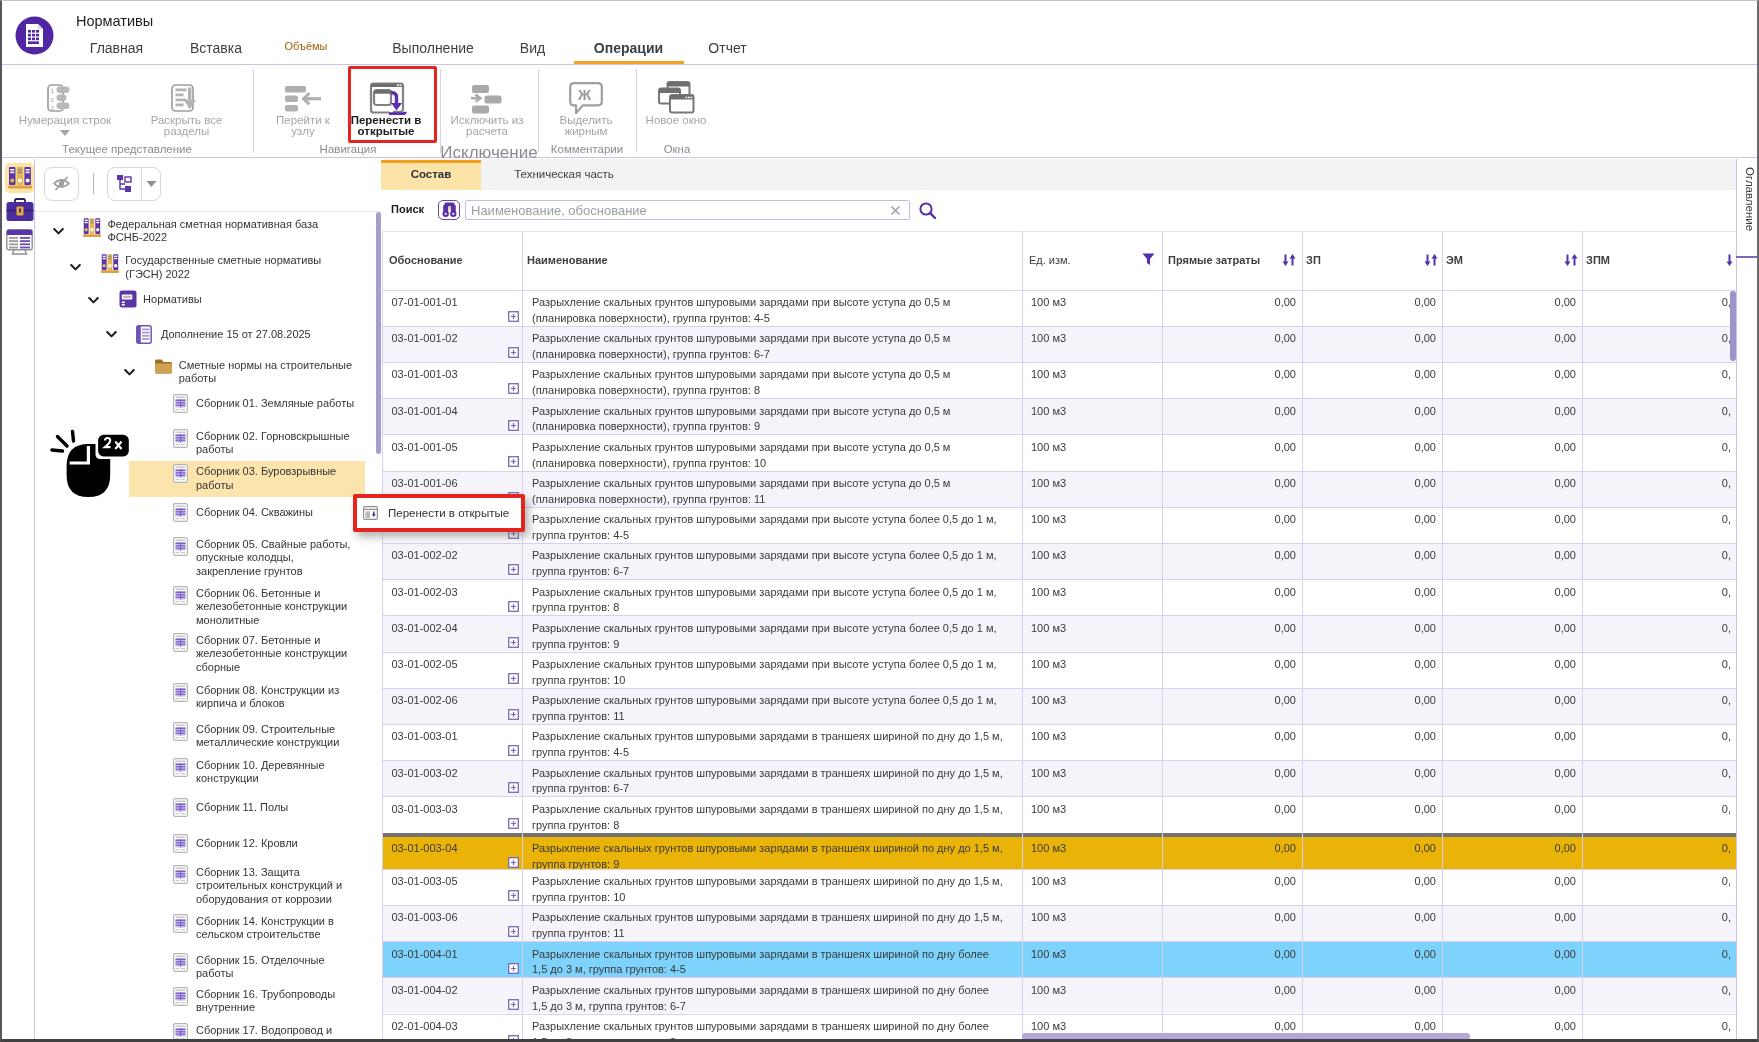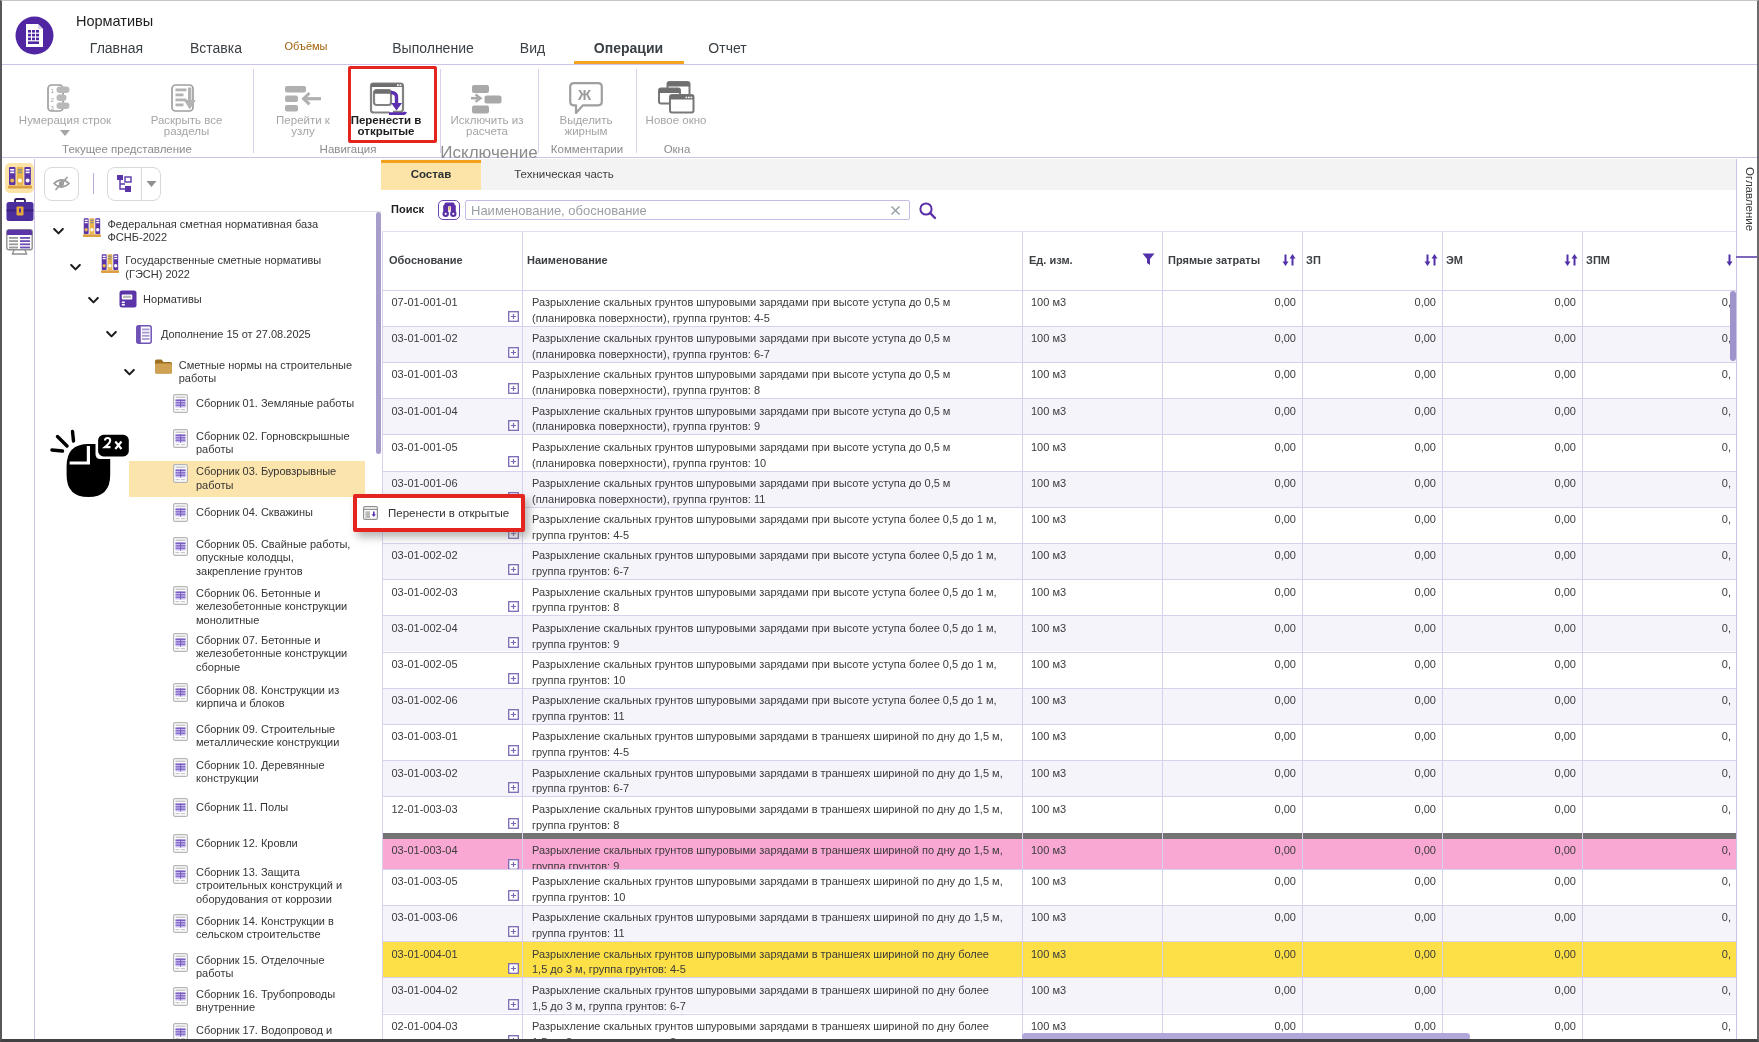--- a/index.html
+++ b/index.html
@@ -534,21 +534,21 @@
       <path d="M1.5 1.5 L9.5 9.5 M9.5 1.5 L1.5 9.5" stroke="#9aa0a6" stroke-width="1.5"></path>
     </svg>
 <svg class="abs" style="left:916px;top:200px" width="19" height="19" viewBox="0 0 19 19">
 <circle cx="8" cy="8" r="5.6" fill="none" stroke="#5b2fa8" stroke-width="2"></circle>
 <line x1="12.2" y1="12.2" x2="17" y2="17" stroke="#5b2fa8" stroke-width="2.4" stroke-linecap="round"></line>
 </svg>
 <div class="abs" style="left:380px;top:230px;width:1354px;height:1px;background:#e4def4"></div>
 <div class="abs" style="left:380px;top:231px;width:1354px;height:57.5px;background:#fff"></div>
 <div class="abs" style="left:387px;top:253px;font-size:11px;font-weight:bold;color:#3c4043;white-space:nowrap">Обоснование</div>
 <div class="abs" style="left:525px;top:253px;font-size:11px;font-weight:bold;color:#3c4043;white-space:nowrap">Наименование</div>
-<div class="abs" style="left:1027px;top:253px;font-size:11px;font-weight:bold;color:#3c4043;white-space:nowrap">Ед. изм.</div>
+<div class="abs" style="left:1027px;top:253px;font-size:11px;font-weight:normal;color:#3c4043;white-space:nowrap">Ед. изм.</div>
 <div class="abs" style="left:1166px;top:253px;font-size:11px;font-weight:bold;color:#3c4043;white-space:nowrap">Прямые затраты</div>
 <div class="abs" style="left:1304px;top:253px;font-size:11px;font-weight:bold;color:#3c4043;white-space:nowrap">ЗП</div>
 <div class="abs" style="left:1444px;top:253px;font-size:11px;font-weight:bold;color:#3c4043;white-space:nowrap">ЭМ</div>
 <div class="abs" style="left:1584px;top:253px;font-size:11px;font-weight:bold;color:#3c4043;white-space:nowrap">ЗПМ</div>
 <svg class="abs" style="left:1140px;top:252px" width="13" height="13" viewBox="0 0 13 13">
 <path d="M0.5 0.5 H12.5 L8 6 V12 L5 10 V6 Z" fill="#5230a8"></path>
 </svg>
 <svg class="abs" style="left:1278.5px;top:251.5px" width="16" height="14" viewBox="0 0 16 14">
 <path d="M4.5 1.5 V9.5" stroke="#5230a8" stroke-width="2"></path>
       <path d="M1.5 8.5 L4.5 13 L7.5 8.5 Z" fill="#5230a8"></path>
@@ -747,33 +747,33 @@
         <path d="M5.5 3 V8 M3 5.5 H8" stroke="#7b68b4" stroke-width="1.2"></path>
       </svg>
       <div class="abs" style="left:150px;top:4.5px;font-size:11px;line-height:15.7px;color:#3a3a3a;white-space:nowrap">Разрыхление скальных грунтов шпуровыми зарядами в траншеях шириной по дну до 1,5 м,<br>группа грунтов: 6-7</div>
       <div class="abs" style="left:649px;top:5.5px;font-size:11px;color:#3a3a3a">100 м3</div>
       <div class="abs" style="left:786px;top:5.5px;width:128px;text-align:right;font-size:11px;color:#3a3a3a">0,00</div>
       <div class="abs" style="left:926px;top:5.5px;width:128px;text-align:right;font-size:11px;color:#3a3a3a">0,00</div>
       <div class="abs" style="left:1066px;top:5.5px;width:128px;text-align:right;font-size:11px;color:#3a3a3a">0,00</div>
       <div class="abs" style="left:1300px;top:5.5px;width:49px;text-align:right;font-size:11px;color:#3a3a3a">0,</div>
     </div>
 <div class="abs" style="left:380px;top:795.3px;width:1354px;height:36.2px;background:#fff;border-top:1px solid #d9d0ee;overflow:hidden">
-      <div class="abs" style="left:9.5px;top:5.5px;font-size:11px;color:#3a3a3a">12-01-003-03</div>
+      <div class="abs" style="left:9.5px;top:5.5px;font-size:11px;color:#3a3a3a">03-01-003-03</div>
       <svg class="abs" style="left:125.5px;top:20.5px" width="11" height="11" viewBox="0 0 11 11">
         <rect x="0.7" y="0.7" width="9.6" height="9.6" fill="#fff" stroke="#7b68b4" stroke-width="1.3"></rect>
         <path d="M5.5 3 V8 M3 5.5 H8" stroke="#7b68b4" stroke-width="1.2"></path>
       </svg>
       <div class="abs" style="left:150px;top:4.5px;font-size:11px;line-height:15.7px;color:#3a3a3a;white-space:nowrap">Разрыхление скальных грунтов шпуровыми зарядами в траншеях шириной по дну до 1,5 м,<br>группа грунтов: 8</div>
       <div class="abs" style="left:649px;top:5.5px;font-size:11px;color:#3a3a3a">100 м3</div>
       <div class="abs" style="left:786px;top:5.5px;width:128px;text-align:right;font-size:11px;color:#3a3a3a">0,00</div>
       <div class="abs" style="left:926px;top:5.5px;width:128px;text-align:right;font-size:11px;color:#3a3a3a">0,00</div>
       <div class="abs" style="left:1066px;top:5.5px;width:128px;text-align:right;font-size:11px;color:#3a3a3a">0,00</div>
       <div class="abs" style="left:1300px;top:5.5px;width:49px;text-align:right;font-size:11px;color:#3a3a3a">0,</div>
     </div>
-<div class="abs" style="left:380px;top:831.5px;width:1354px;height:36.2px;background:#f9a8d4;border-top:6px solid #737373;overflow:hidden">
+<div class="abs" style="left:380px;top:831.5px;width:1354px;height:36.2px;background:#eab308;border-top:4px solid #737373;overflow:hidden">
       <div class="abs" style="left:9.5px;top:5.5px;font-size:11px;color:#3a3a3a">03-01-003-04</div>
       <svg class="abs" style="left:125.5px;top:20.5px" width="11" height="11" viewBox="0 0 11 11">
         <rect x="0.7" y="0.7" width="9.6" height="9.6" fill="#fff" stroke="#7b68b4" stroke-width="1.3"></rect>
         <path d="M5.5 3 V8 M3 5.5 H8" stroke="#7b68b4" stroke-width="1.2"></path>
       </svg>
       <div class="abs" style="left:150px;top:4.5px;font-size:11px;line-height:15.7px;color:#3a3a3a;white-space:nowrap">Разрыхление скальных грунтов шпуровыми зарядами в траншеях шириной по дну до 1,5 м,<br>группа грунтов: 9</div>
       <div class="abs" style="left:649px;top:5.5px;font-size:11px;color:#3a3a3a">100 м3</div>
       <div class="abs" style="left:786px;top:5.5px;width:128px;text-align:right;font-size:11px;color:#3a3a3a">0,00</div>
       <div class="abs" style="left:926px;top:5.5px;width:128px;text-align:right;font-size:11px;color:#3a3a3a">0,00</div>
       <div class="abs" style="left:1066px;top:5.5px;width:128px;text-align:right;font-size:11px;color:#3a3a3a">0,00</div>
@@ -798,21 +798,21 @@
         <rect x="0.7" y="0.7" width="9.6" height="9.6" fill="#fff" stroke="#7b68b4" stroke-width="1.3"></rect>
         <path d="M5.5 3 V8 M3 5.5 H8" stroke="#7b68b4" stroke-width="1.2"></path>
       </svg>
       <div class="abs" style="left:150px;top:4.5px;font-size:11px;line-height:15.7px;color:#3a3a3a;white-space:nowrap">Разрыхление скальных грунтов шпуровыми зарядами в траншеях шириной по дну до 1,5 м,<br>группа грунтов: 11</div>
       <div class="abs" style="left:649px;top:5.5px;font-size:11px;color:#3a3a3a">100 м3</div>
       <div class="abs" style="left:786px;top:5.5px;width:128px;text-align:right;font-size:11px;color:#3a3a3a">0,00</div>
       <div class="abs" style="left:926px;top:5.5px;width:128px;text-align:right;font-size:11px;color:#3a3a3a">0,00</div>
       <div class="abs" style="left:1066px;top:5.5px;width:128px;text-align:right;font-size:11px;color:#3a3a3a">0,00</div>
       <div class="abs" style="left:1300px;top:5.5px;width:49px;text-align:right;font-size:11px;color:#3a3a3a">0,</div>
     </div>
-<div class="abs" style="left:380px;top:940.1px;width:1354px;height:36.2px;background:#fde047;border-top:1px solid #d9d0ee;overflow:hidden">
+<div class="abs" style="left:380px;top:940.1px;width:1354px;height:36.2px;background:#7dd3fc;border-top:1px solid #d9d0ee;overflow:hidden">
       <div class="abs" style="left:9.5px;top:5.5px;font-size:11px;color:#3a3a3a">03-01-004-01</div>
       <svg class="abs" style="left:125.5px;top:20.5px" width="11" height="11" viewBox="0 0 11 11">
         <rect x="0.7" y="0.7" width="9.6" height="9.6" fill="#fff" stroke="#7b68b4" stroke-width="1.3"></rect>
         <path d="M5.5 3 V8 M3 5.5 H8" stroke="#7b68b4" stroke-width="1.2"></path>
       </svg>
       <div class="abs" style="left:150px;top:4.5px;font-size:11px;line-height:15.7px;color:#3a3a3a;white-space:nowrap">Разрыхление скальных грунтов шпуровыми зарядами в траншеях шириной по дну более<br>1,5 до 3 м, группа грунтов: 4-5</div>
       <div class="abs" style="left:649px;top:5.5px;font-size:11px;color:#3a3a3a">100 м3</div>
       <div class="abs" style="left:786px;top:5.5px;width:128px;text-align:right;font-size:11px;color:#3a3a3a">0,00</div>
       <div class="abs" style="left:926px;top:5.5px;width:128px;text-align:right;font-size:11px;color:#3a3a3a">0,00</div>
       <div class="abs" style="left:1066px;top:5.5px;width:128px;text-align:right;font-size:11px;color:#3a3a3a">0,00</div>

